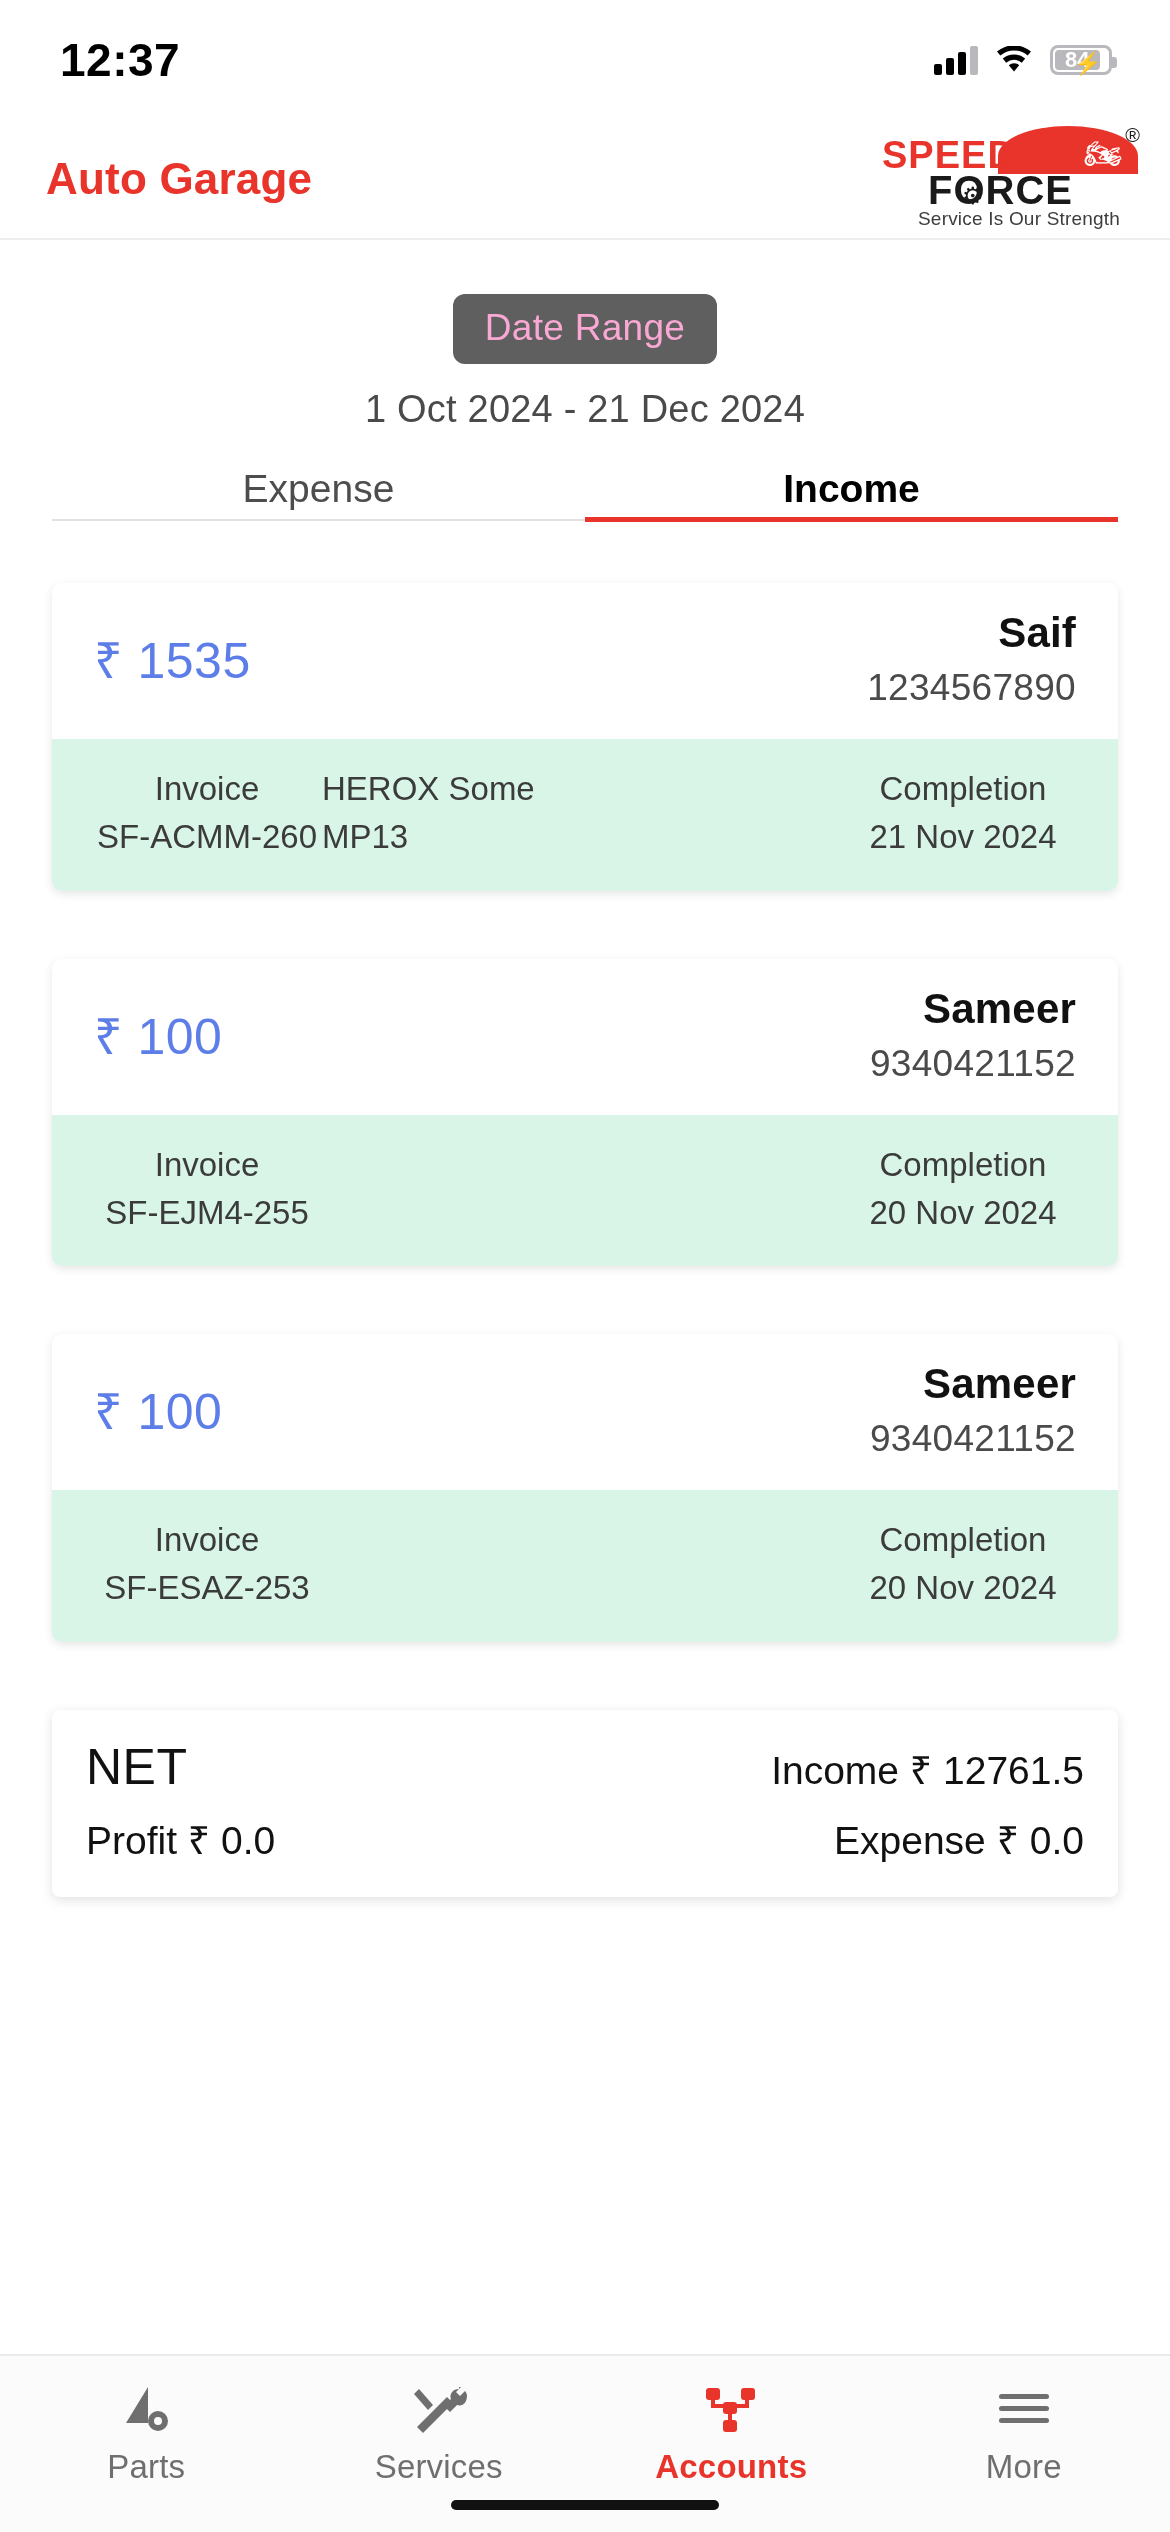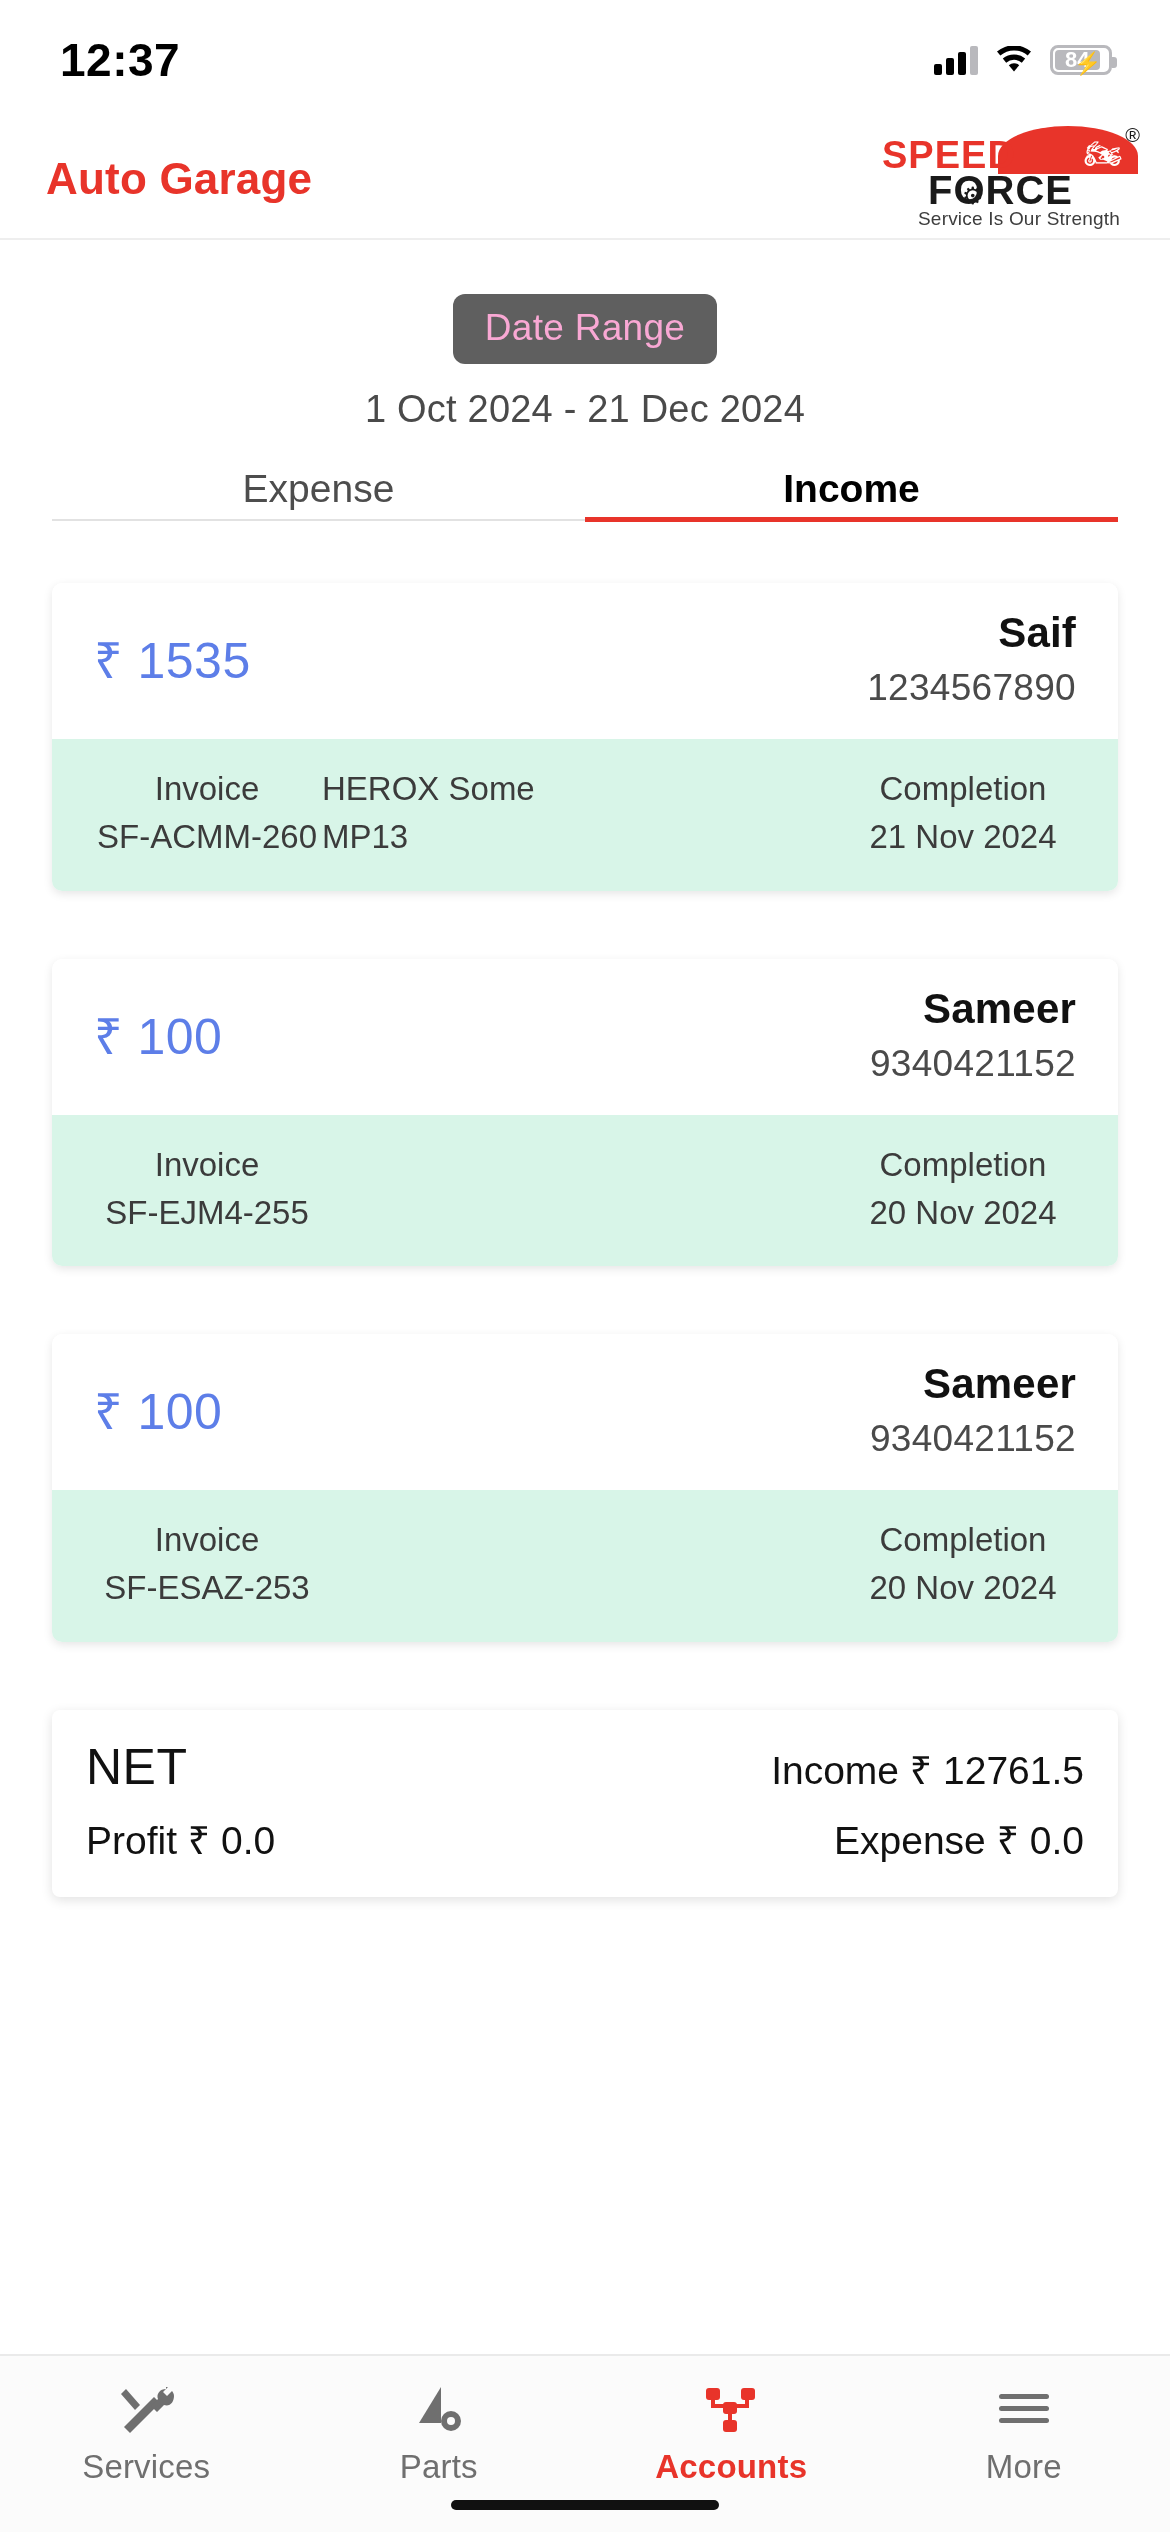--- a/index.html
+++ b/index.html
@@ -392,37 +392,37 @@
     <span class="net-profit">Profit ₹ 0.0</span>
     <span class="net-expense">Expense ₹ 0.0</span>
   </div>
 </div>
 
 <div class="tabbar">
 
   <div class="tabitem">
     <div class="ti-icon">
       <svg width="56" height="52" viewBox="0 0 56 52">
+        <path d="M30 4L8 40h22z" fill="#6f6f6f"></path>
+        <circle cx="40" cy="38" r="10" fill="#6f6f6f"></circle>
+        <circle cx="40" cy="38" r="4" fill="#fbfbfb"></circle>
+      </svg>
+    </div>
+    <div class="ti-label">Parts</div>
+  </div>
+
+  <div class="tabitem">
+    <div class="ti-icon">
+      <svg width="56" height="52" viewBox="0 0 56 52">
         <path d="M8 6l14 16-5 5L3 11z" fill="#6f6f6f"></path>
         <path d="M6 44l30-30 6 6-30 30z" fill="#6f6f6f"></path>
         <path d="M48 6c-6 0-10 5-8 10l-7 7 6 6 7-7c6 2 10-3 10-9 0-2-1-4-2-5l-5 5-4-4 5-5c-1 0-1 0-2 0z" fill="#6f6f6f"></path>
       </svg>
     </div>
     <div class="ti-label">Services</div>
-  </div>
-
-  <div class="tabitem">
-    <div class="ti-icon">
-      <svg width="56" height="52" viewBox="0 0 56 52">
-        <path d="M30 4L8 40h22z" fill="#6f6f6f"></path>
-        <circle cx="40" cy="38" r="10" fill="#6f6f6f"></circle>
-        <circle cx="40" cy="38" r="4" fill="#fbfbfb"></circle>
-      </svg>
-    </div>
-    <div class="ti-label">Parts</div>
   </div>
 
   <div class="tabitem active">
     <div class="ti-icon">
       <svg width="60" height="54" viewBox="0 0 60 54">
         <rect x="5" y="6" width="14" height="12" rx="3" fill="#e8342a"></rect>
         <rect x="40" y="6" width="14" height="12" rx="3" fill="#e8342a"></rect>
         <rect x="22" y="20" width="14" height="12" rx="3" fill="#e8342a"></rect>
         <rect x="22" y="38" width="14" height="12" rx="3" fill="#e8342a"></rect>
         <path d="M12 18v6h34v-6M29 32v6" stroke="#e8342a" stroke-width="4" fill="none"></path>

